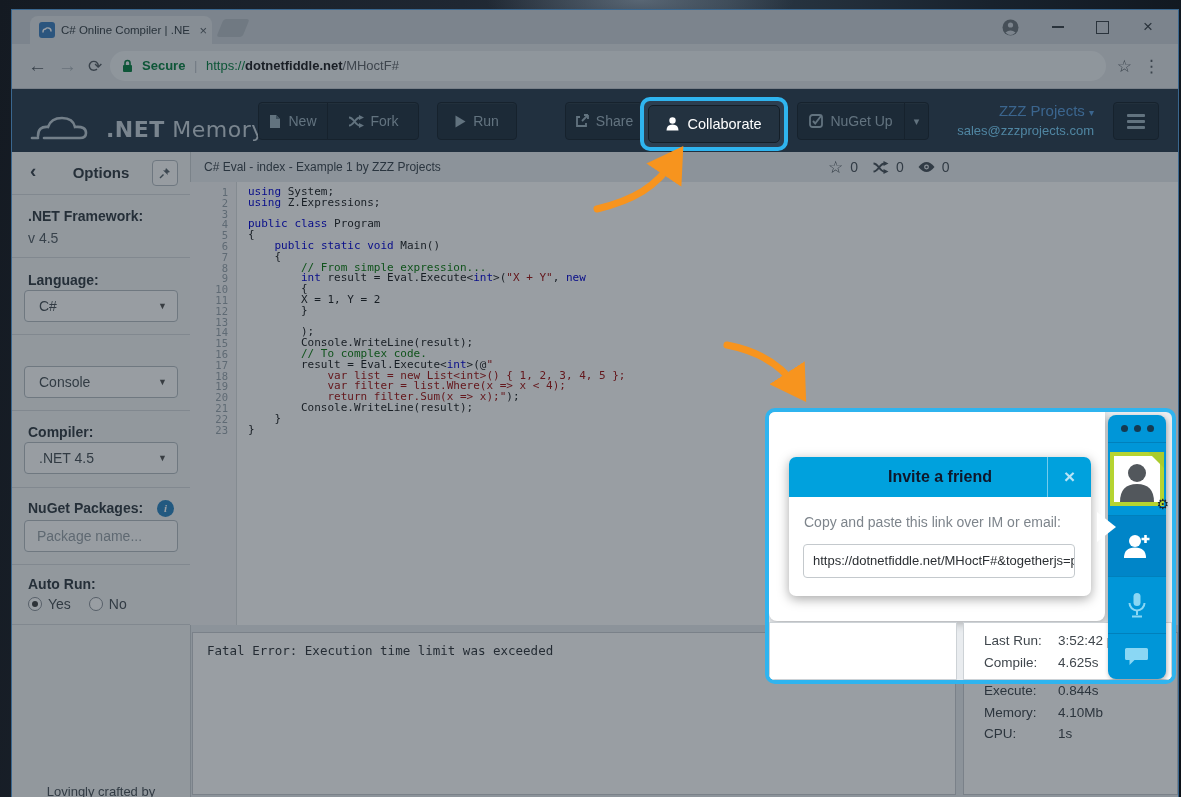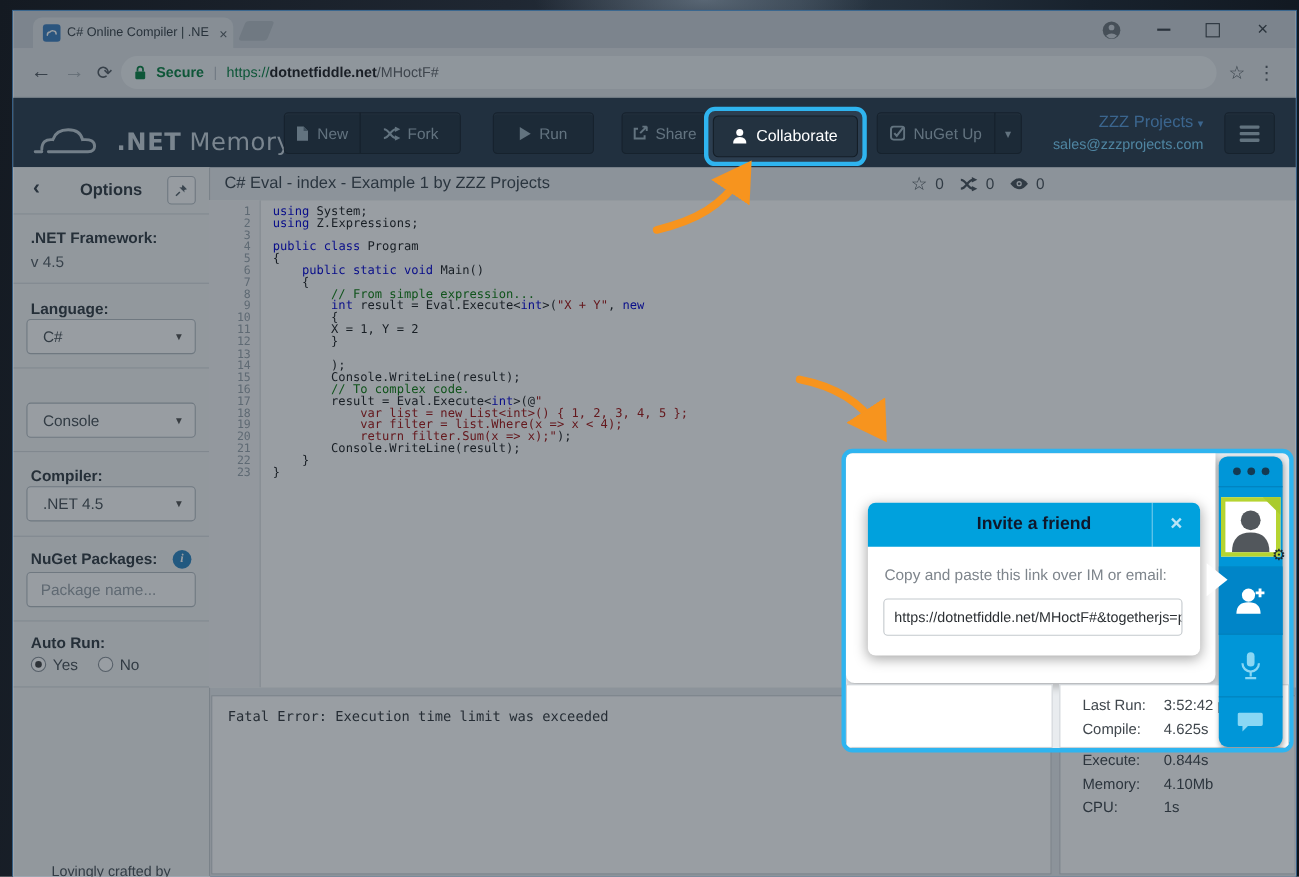--- a/index.html
+++ b/index.html
@@ -36,21 +36,21 @@
   .ob-menu{position:absolute;right:18px;top:0;height:44px;display:flex;align-items:center;font-size:17px;color:#596066;}
   
   .appheader{position:absolute;top:79px;left:0;right:0;height:63px;background:#2c3e50;}
   .brand{position:absolute;left:94px;top:28px;font-family:"DejaVu Sans",sans-serif;font-size:22px;color:#c9d4dc;letter-spacing:0.5px;}
   .brand b{font-weight:bold;} .brand span{font-weight:normal;}
   .hbtn{position:absolute;top:13px;height:38px;background:#243442;border:1px solid #1a2530;border-radius:4px;color:#9fb3c0;
         font-size:14px;display:flex;align-items:center;justify-content:center;gap:7px;box-sizing:border-box;box-shadow:inset 0 1px 0 rgba(255,255,255,0.05);}
   .hbtn svg{flex:none;}
   .b-new{left:246px;width:70px;border-radius:4px 0 0 4px;}
   .b-fork{left:315px;width:92px;border-radius:0 4px 4px 0;}
-  .b-run{left:436px;width:92px;}
+  .b-run{left:425px;width:80px;}
   .b-share{left:553px;width:78px;}
   .b-collab{left:636px;width:130px;}
   .b-tidy{left:785px;width:108px;border-radius:4px 0 0 4px;}
   .b-tidycaret{left:892px;width:25px;border-radius:0 4px 4px 0;font-size:11px;}
   .b-menu{left:1101px;width:46px;}
   .account{position:absolute;right:84px;top:13px;text-align:right;}
   .acct-name{font-size:15px;color:#5a9cdb;}
   .acct-caret{font-size:10px;color:#5a9cdb;}
   .acct-email{font-size:13px;color:#7dd3fc;margin-top:4px;}
   .hamb{display:flex;flex-direction:column;gap:3px;}
@@ -72,21 +72,21 @@
             line-height:30px;padding-left:12px;color:#9aa2a9;font-size:14px;}
   .info-ico{position:absolute;right:16px;width:17px;height:17px;border-radius:50%;background:#2e86c1;color:#fff;font-size:11px;font-weight:bold;
             font-family:"Liberation Serif",serif;font-style:italic;text-align:center;line-height:17px;}
   .radio-row{position:absolute;left:16px;display:flex;align-items:center;gap:6px;font-size:14px;color:#4a5258;}
   .radio{width:14px;height:14px;border:1px solid #8a9198;border-radius:50%;background:#fff;box-sizing:border-box;position:relative;}
   .radio.sel::after{content:"";position:absolute;left:3px;top:3px;width:6px;height:6px;border-radius:50%;background:#444;}
   .sb-footer{position:absolute;left:0;right:0;bottom:0;text-align:center;font-size:13px;color:#4a5258;}
   
   .main{position:absolute;left:178px;right:0;top:0;bottom:0;}
   .doc-titlebar{position:absolute;left:0;right:0;top:0;height:30px;border-bottom:1px solid #c6ccd1;}
-  .doc-title{position:absolute;left:14px;line-height:30px;font-size:15px;color:#3d4750;}
+  .doc-title{position:absolute;left:14px;line-height:30px;font-size:12px;color:#3d4750;}
   .doc-icons{position:absolute;left:638px;top:0;height:30px;display:flex;align-items:center;color:#49525a;font-size:14px;}
   .doc-icons .cnt{margin:0 14px 0 7px;}
   .doc-icons .glyph{font-size:17px;}
   .editor{position:absolute;left:0;right:0;top:30px;height:443px;background:#ffffff;overflow:hidden;}
   .gutter{position:absolute;left:0;top:0;bottom:0;width:47px;background:#f4f5f7;border-right:1px solid #dadde0;box-sizing:border-box;
           padding-top:5px;font:10.5px/10.8px "DejaVu Sans Mono",monospace;color:#9aa4ac;text-align:right;}
   .ln{padding-right:8px;height:10.8px;}
   .codepane{position:absolute;left:48px;top:0;right:0;bottom:0;padding:5px 0 0 10px;font:11px/10.8px "DejaVu Sans Mono",monospace;color:#1c1e20;white-space:pre;}
   .code-line{height:10.8px;}
   .tok-kw{color:#0000d2;} .tok-cm{color:#0f7c12;} .tok-str{color:#a31515;} .tok-pl{color:inherit;}

